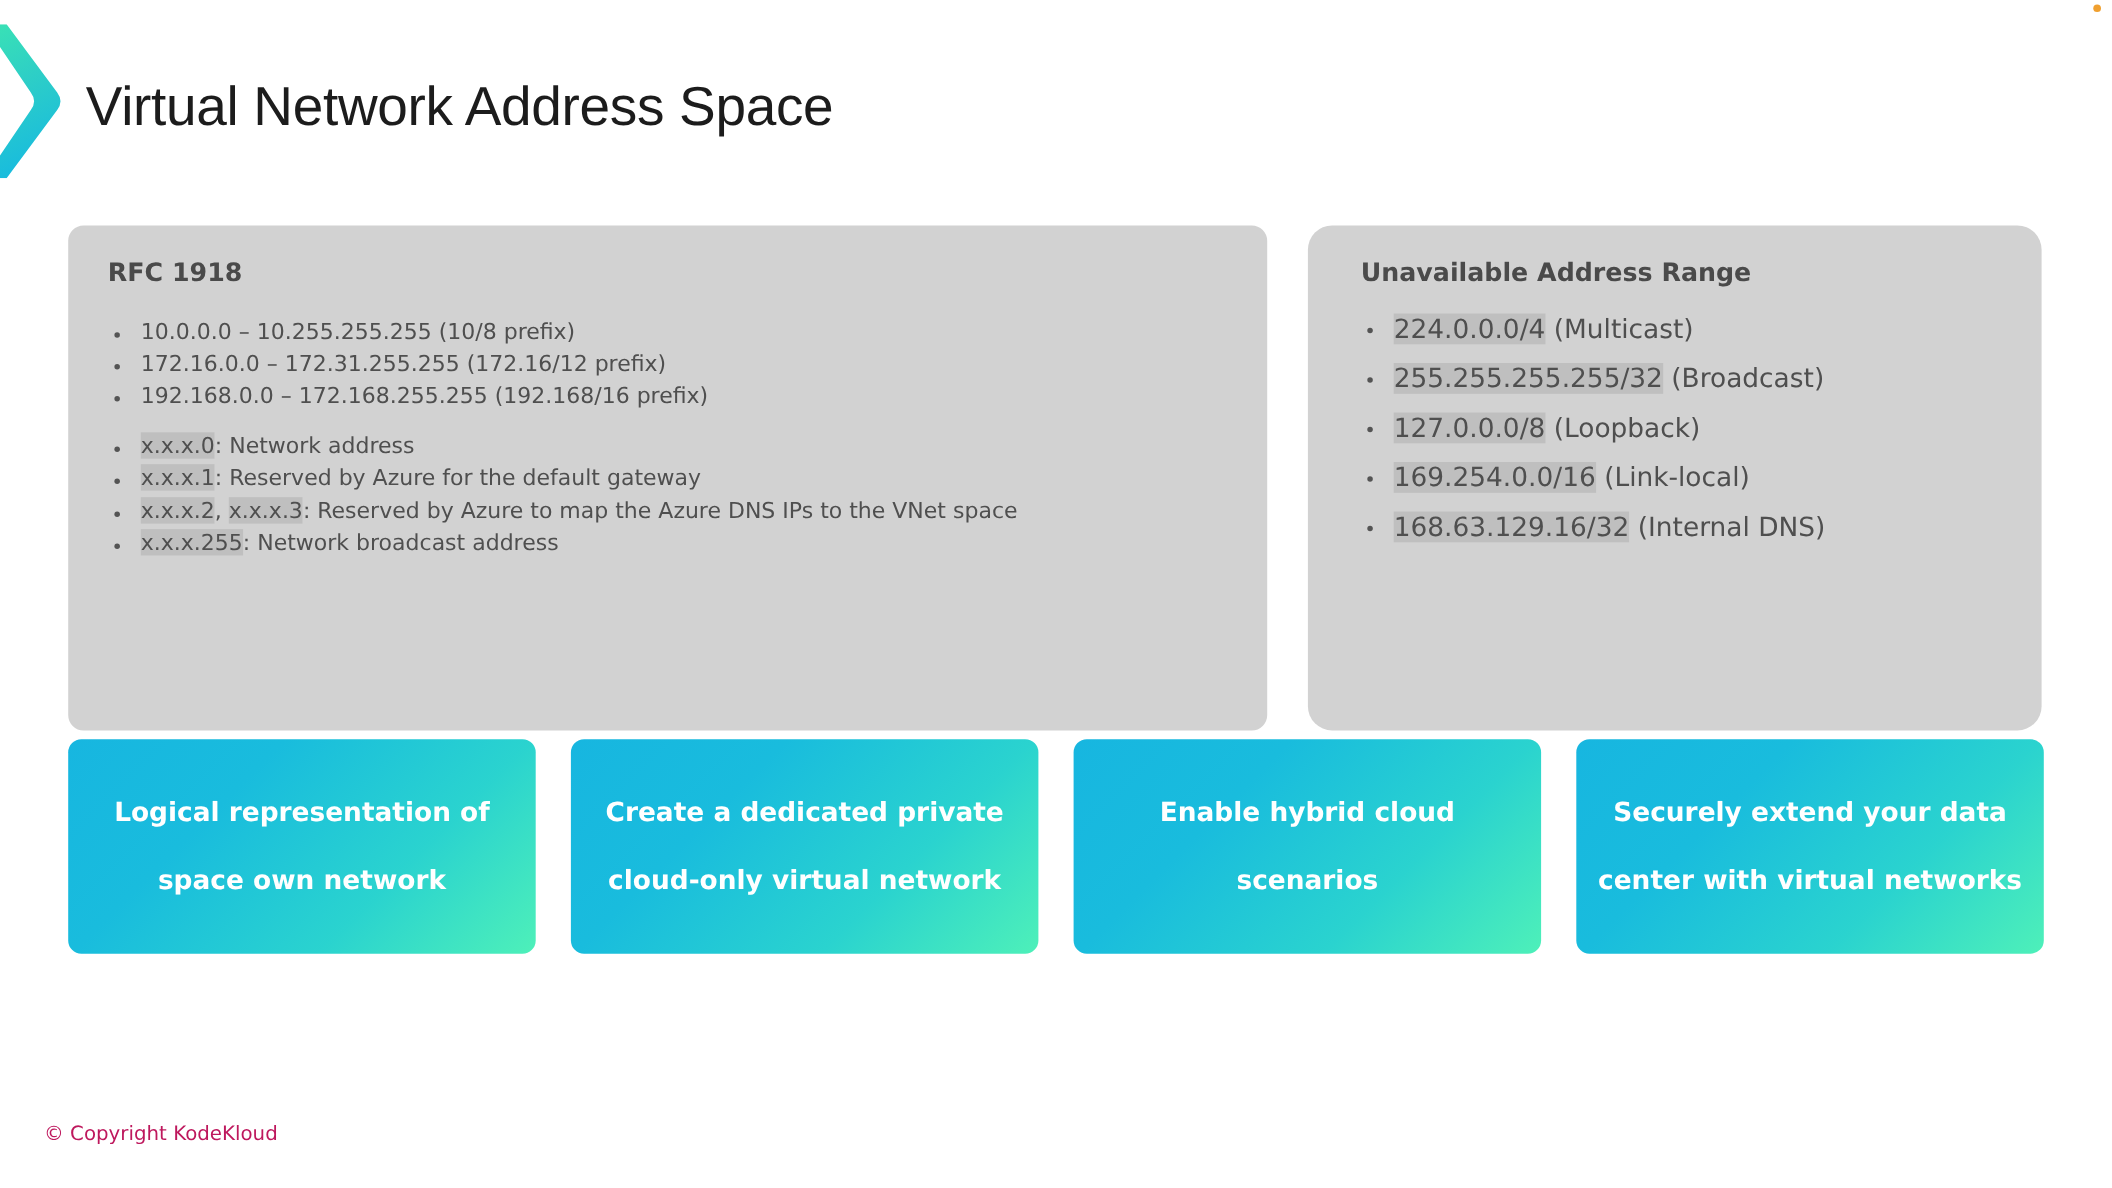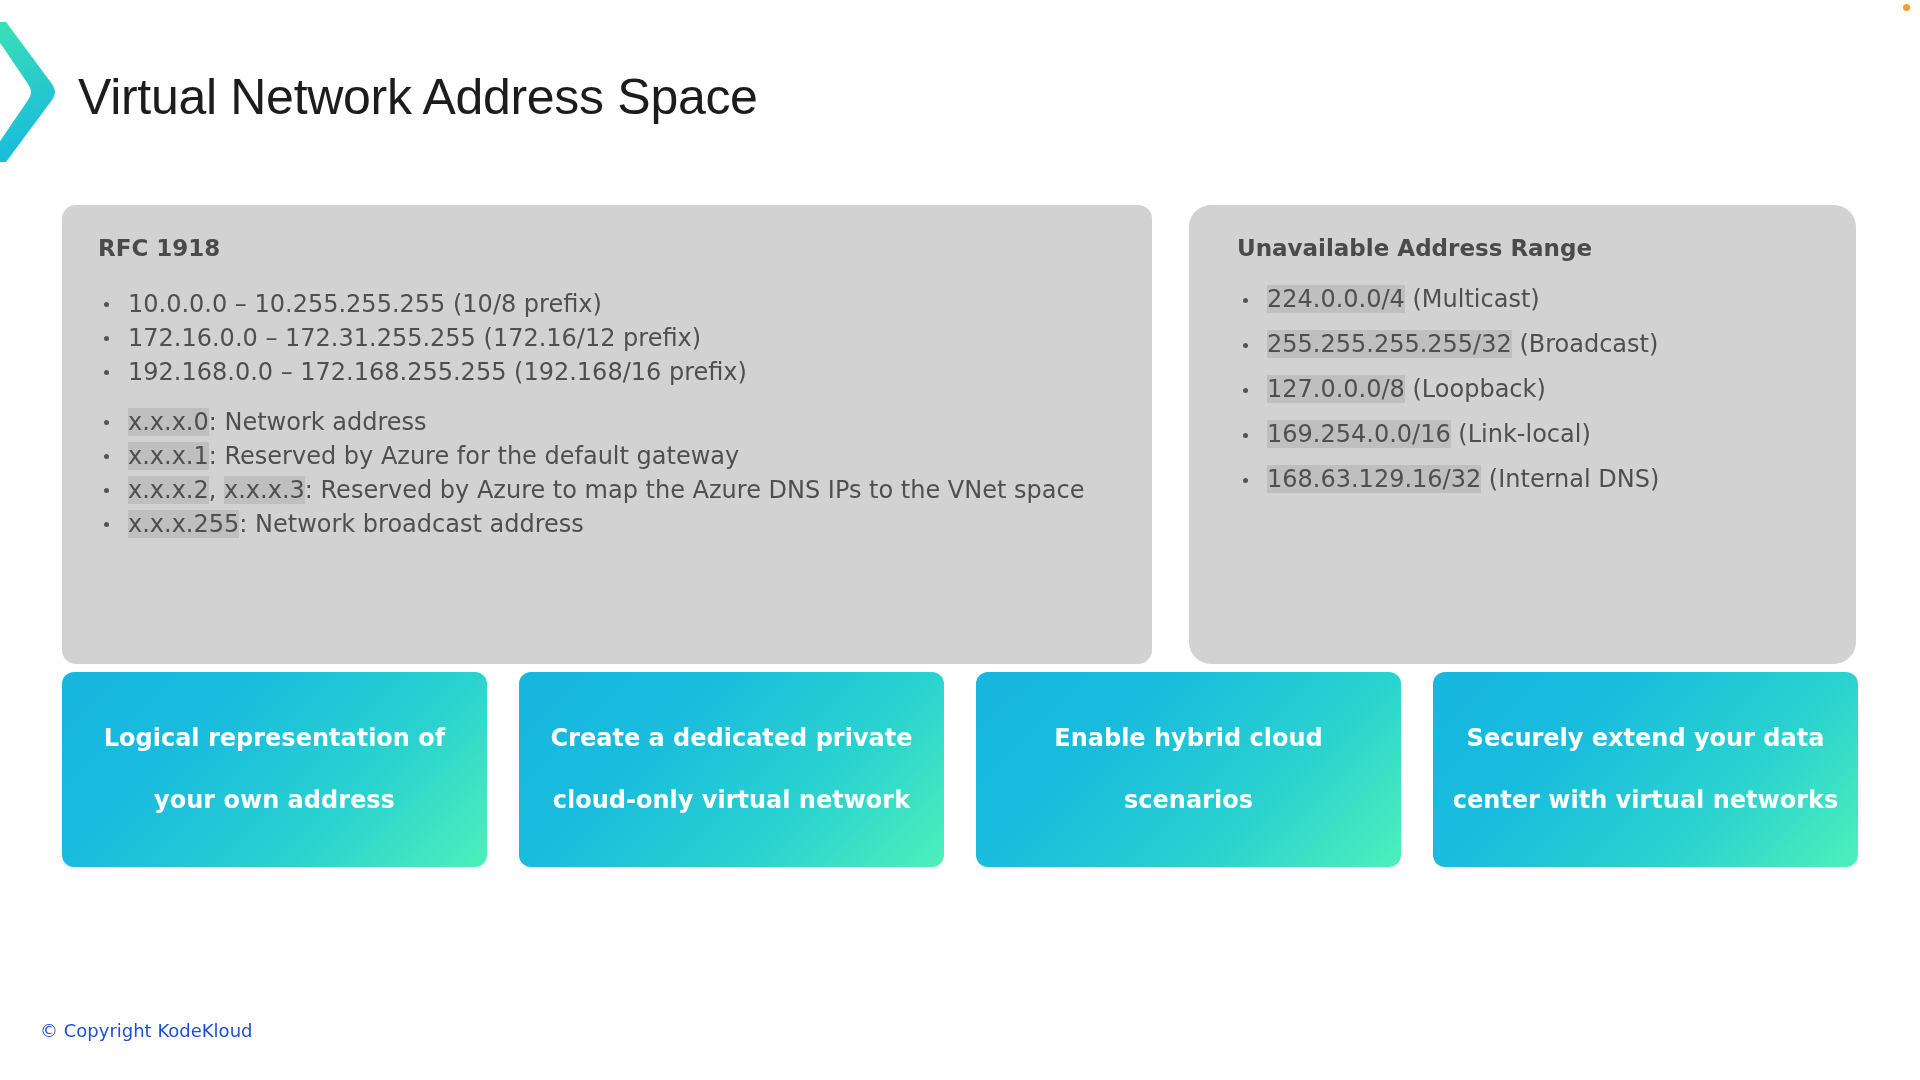--- a/index.html
+++ b/index.html
@@ -95,21 +95,21 @@
     margin: 0;
     padding: 0;
   }
   ul.bullets.tight { margin-top: 27px; }
   ul.bullets.spaced { margin-top: 22px; }
 
   ul.bullets li {
     position: relative;
     padding-left: 38px;
     color: #4f4f4f;
-    font-size: 24px;
+    font-size: 20px;
     line-height: 1.17;
   }
   ul.bullets.tight li { margin-bottom: 6px; }
   ul.bullets.spaced li { margin-bottom: 6px; }
 
   ul.bullets li::before {
     content: "";
     position: absolute;
     left: 14px;
     top: 12px;
@@ -158,21 +158,21 @@
     box-sizing: border-box;
   }
   .card span { display: block; max-width: 100%; }
 
   
   .footer {
     position: absolute;
     left: 40px;
     top: 1020px;
     font-size: 18px;
-    color: #1d4ed8;
+    color: #be185d;
   }
 </style>
 </head>
 <body>
 
 <div id="slide">
 
   <div class="corner-dot"></div>
 
   <div class="brand-chevron">
@@ -215,21 +215,21 @@
       <li><span class="hl">224.0.0.0/4</span><span> (Multicast)</span></li>
       <li><span class="hl">255.255.255.255/32</span><span> (Broadcast)</span></li>
       <li><span class="hl">127.0.0.0/8</span><span> (Loopback)</span></li>
       <li><span class="hl">169.254.0.0/16</span><span> (Link-local)</span></li>
       <li><span class="hl">168.63.129.16/32</span><span> (Internal DNS)</span></li>
     </ul>
   </div>
 
   <div class="cards">
     <div class="card">
-      <span><span>Logical representation of</span><br><span>your own address</span></span>
+      <span><span>Logical representation of</span><br><span>space own network</span></span>
     </div>
     <div class="card">
       <span><span>Create a dedicated private</span><br><span>cloud-only virtual network</span></span>
     </div>
     <div class="card">
       <span><span>Enable hybrid cloud</span><br><span>scenarios</span></span>
     </div>
     <div class="card">
       <span><span>Securely extend your data</span><br><span>center with virtual networks</span></span>
     </div>

